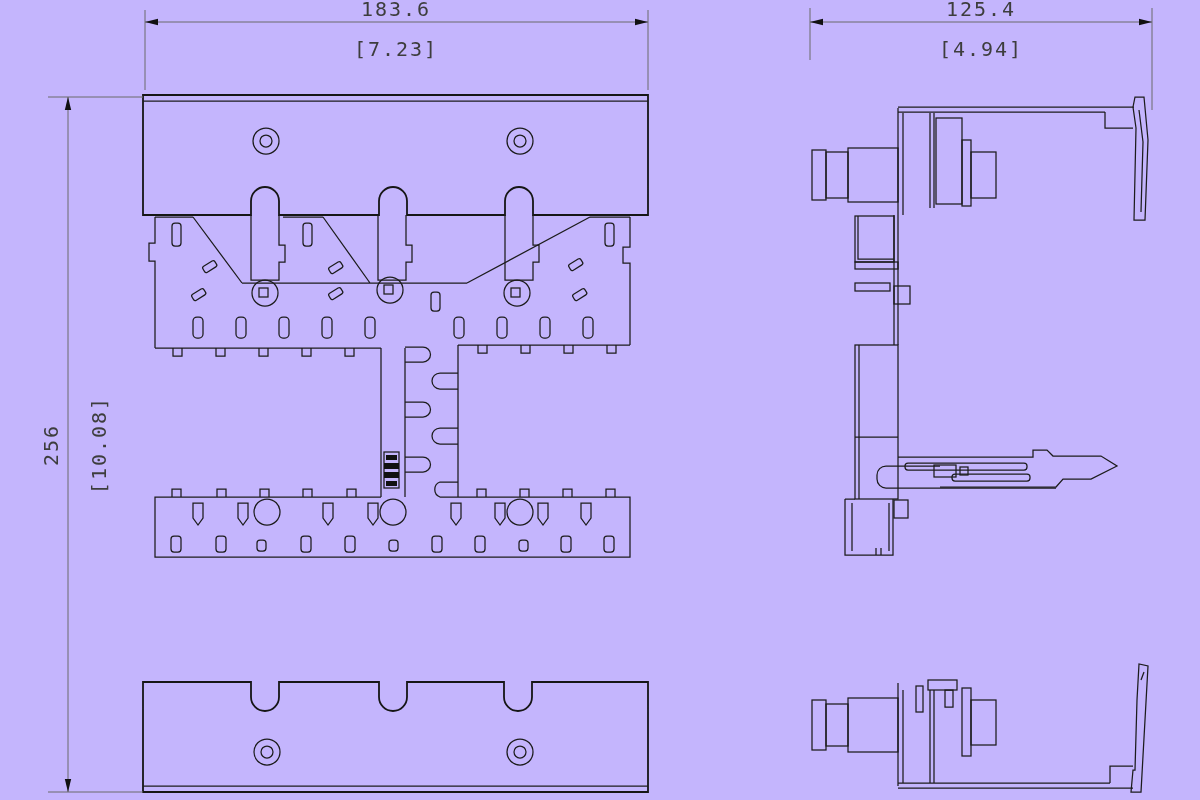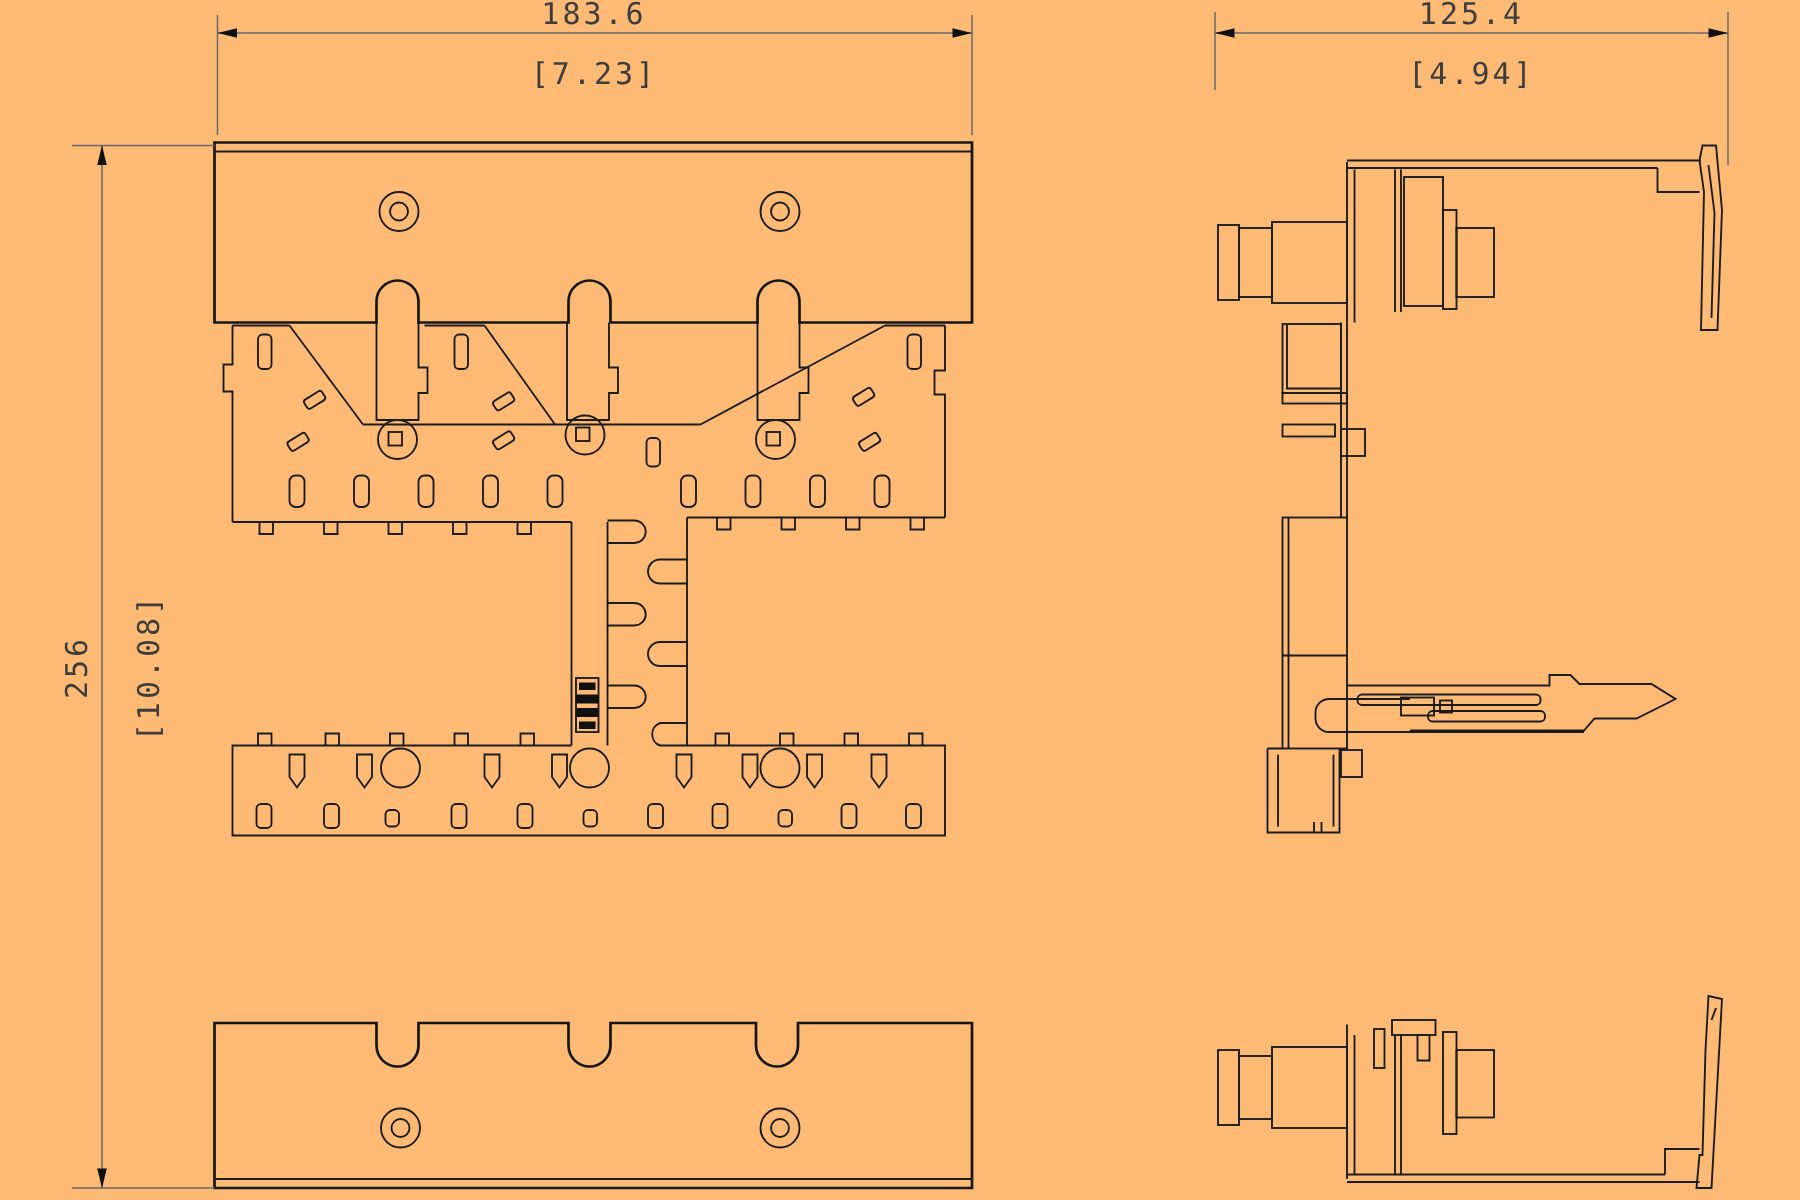--- a/index.html
+++ b/index.html
@@ -1,16 +1,16 @@
 <!DOCTYPE html>
 <html><head>
 <meta charset="utf-8">
 <style>
   html,body{margin:0;padding:0;background:#fff;}
-  .stage{width:1200px;height:800px;background:#fdba74;position:relative;overflow:hidden;
+  .stage{width:1200px;height:800px;background:#c4b5fd;position:relative;overflow:hidden;
          font-family:"DejaVu Sans Mono","Liberation Mono",monospace;}
   svg{display:block}
   .part{stroke:#1c1c1c;stroke-width:1.25;fill:none;stroke-linejoin:miter;stroke-linecap:butt;}
   .part-heavy{stroke:#161616;stroke-width:1.8;fill:none;}
   .dim{stroke:#6a6a6a;stroke-width:1;fill:none;}
   .arrow{fill:#111111;stroke:none;}
   .dimtext{fill:#3d3d3d;font-size:20px;letter-spacing:2px;font-family:"DejaVu Sans Mono","Liberation Mono",monospace;}
   .blackpart{fill:#111;stroke:none;}
 </style>
 </head>

